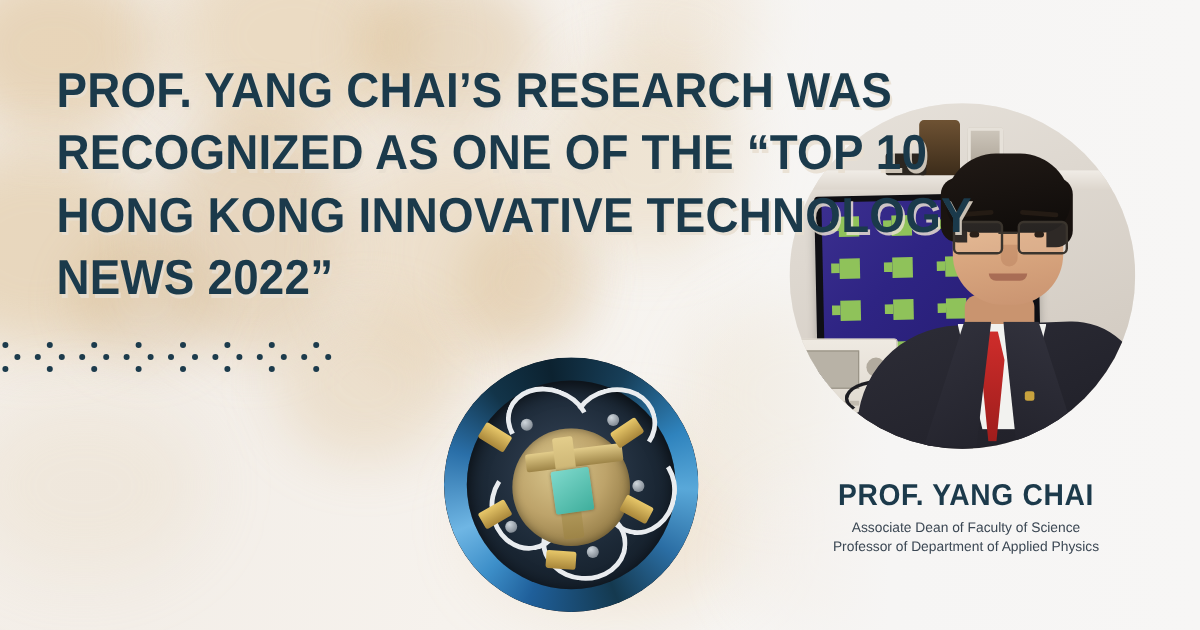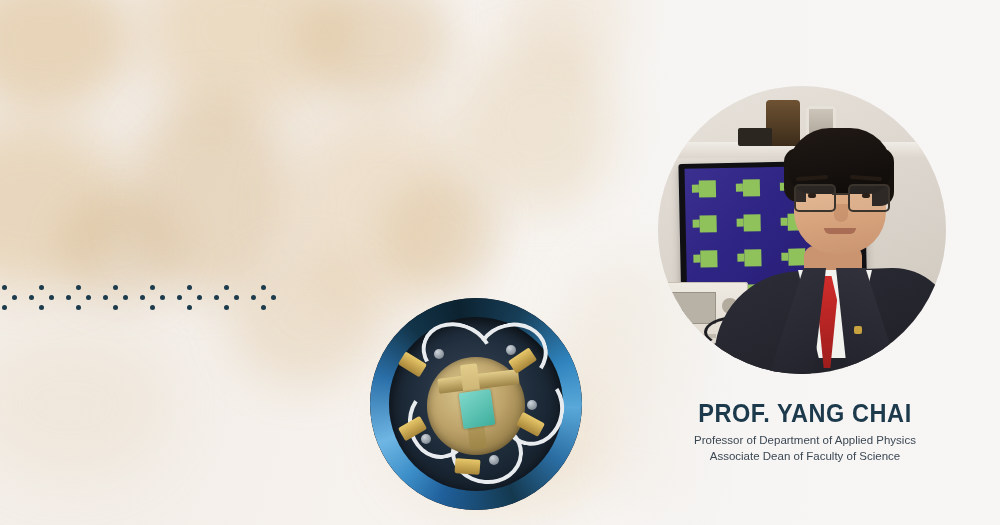--- a/index.html
+++ b/index.html
@@ -342,20 +342,26 @@
   <div class="blob b8"></div>
   <div class="blob b9"></div>
   <div class="blob b10"></div>
   <div class="blob b11"></div>
   <div class="blob b12"></div>
   <div class="blob b13"></div>
   <div class="blob b14"></div>
   <div class="blob b15"></div>
   <div class="bg-right-wash"></div>
 
+  <div id="headline">
+    <div class="line">PROF.  YANG CHAI’S RESEARCH WAS</div>
+    <div class="line">RECOGNIZED AS ONE OF THE “TOP 10</div>
+    <div class="line">HONG KONG INNOVATIVE TECHNOLOGY</div>
+    <div class="line">NEWS 2022”</div>
+  </div>
 
   <div id="dot-row">
       <div class="dot-cluster" style="left: 0px;">
         <div class="dot t"></div>
         <div class="dot r"></div>
         <div class="dot b"></div>
       </div>
       <div class="dot-cluster" style="left: 37px;">
         <div class="dot t"></div>
         <div class="dot l"></div>
@@ -489,18 +495,18 @@
       <div class="p-lens r"></div>
       <div class="p-bridge"></div>
       <div class="p-eye l"></div>
       <div class="p-eye r"></div>
     </div>
   </div>
 
   <div id="caption">
     <div class="cap-name">PROF. YANG CHAI</div>
     <div class="cap-sub">
+      <div>Associate Dean of Faculty of Science</div>
       <div>Professor of Department of Applied Physics</div>
-      <div>Associate Dean of Faculty of Science</div>
     </div>
   </div>
 
 </div>
 
 </body></html>

